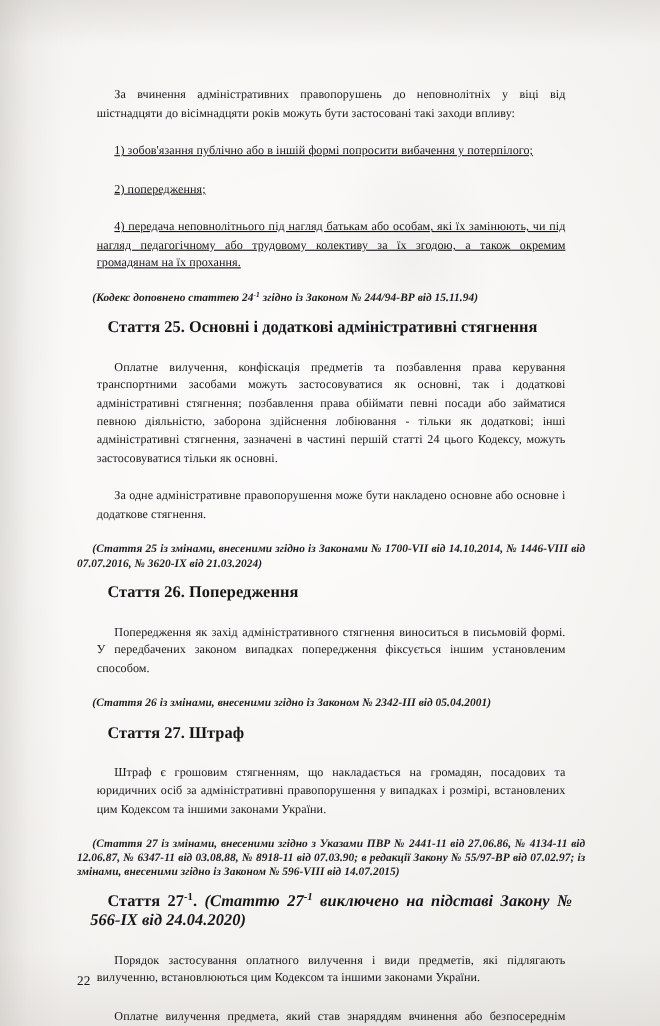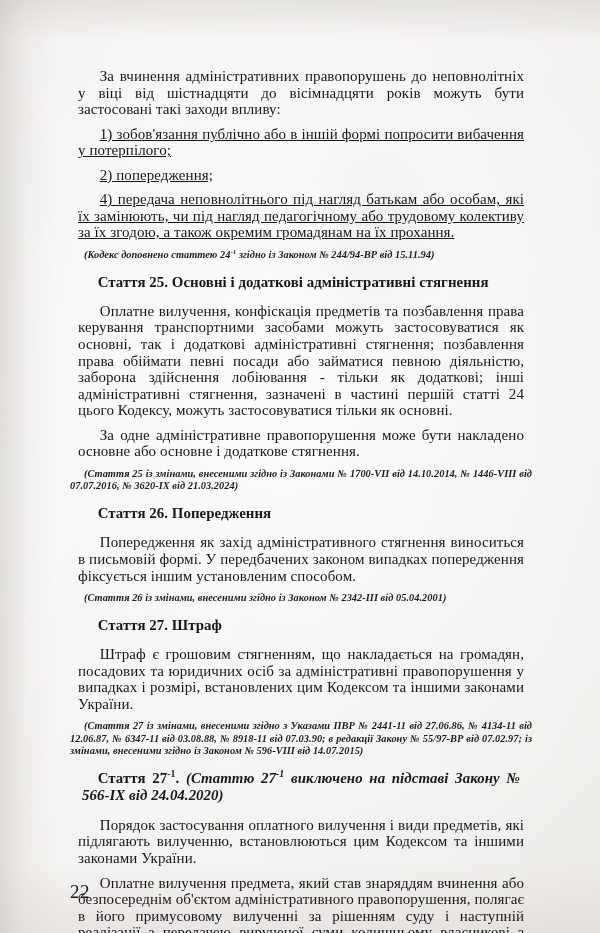--- a/index.html
+++ b/index.html
@@ -46,22 +46,22 @@
   .page-body {
     position: absolute;
     top: 60px;
     left: 70px;
     width: 462px;
     z-index: 3;
   }
 
   
   p {
-    margin: 8px;
-    font-size: 15px;
+    margin: 18px;
+    font-size: 11px;
     line-height: 16.55px;
     text-align: justify;
     text-indent: 1.45em;
     letter-spacing: 0.005em;
     -webkit-font-smoothing: none;
   }
 
   
   p.item { text-indent: 1.45em; text-decoration: underline; }
 
@@ -96,21 +96,21 @@
   }
 
   h2 em, .inline-em {
     font-style: italic;
   }
 
   .folio {
     position: absolute;
     left: 70px;
     top: 884px;
-    font-size: 19px;
+    font-size: 12px;
     line-height: 15px;
     letter-spacing: 0.02em;
     z-index: 3;
   }
 
   
   .ghost {
     position: absolute;
     left: 300px;
     top: 120px;

